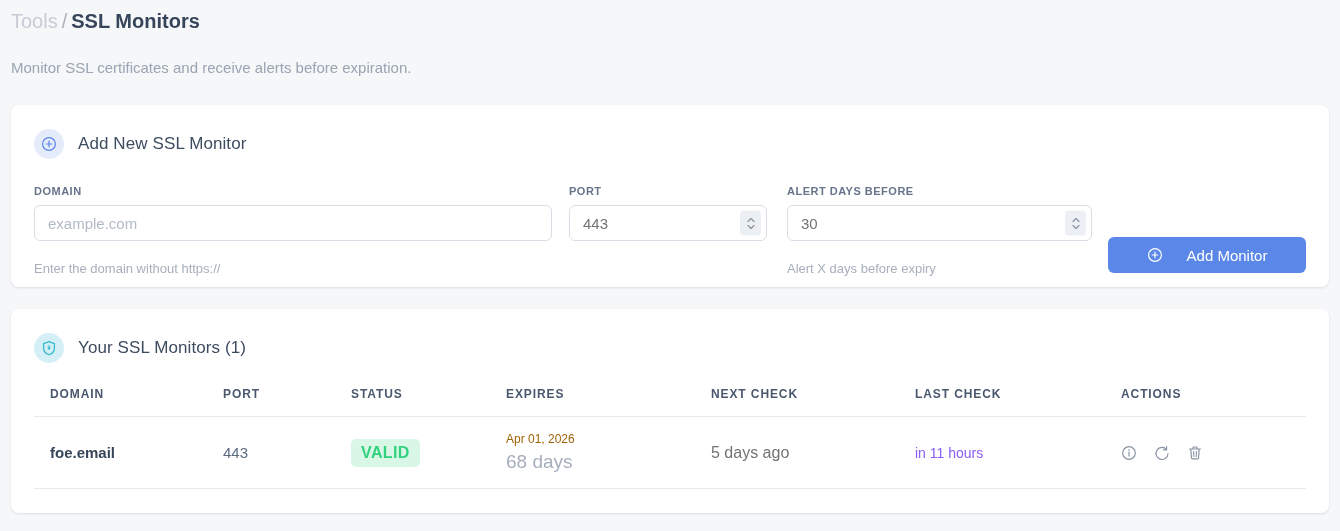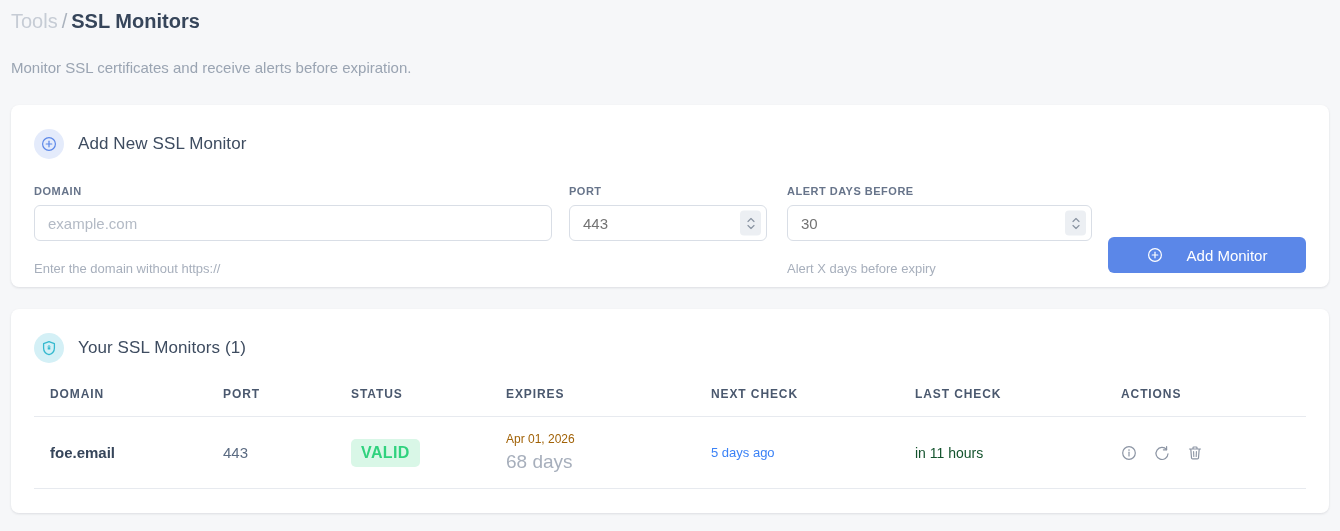--- a/index.html
+++ b/index.html
@@ -84,29 +84,29 @@
   .tbl-header > div, .tbl-row > div { padding-left:16px; }
   .tbl-header {
     padding-bottom:15px; border-bottom:1px solid #e7eaef;
   }
   .th {
     font-size:12px; font-weight:700; color:#4a586e; letter-spacing:0.9px;
   }
   .tbl-row { padding:15px 0; border-bottom:1px solid #e7eaef; }
   .cell-domain { font-size:15px; font-weight:700; color:#36455a; }
   .cell-plain  { font-size:15px; color:#5b6b82; }
-  .cell-sm     { font-size:13px; color:#3b82f6; }
+  .cell-sm     { font-size:16px; color:#737373; }
   .badge-valid {
     display:inline-block; background:#d9f7e7; color:#30d27e;
     font-size:16px; font-weight:700; letter-spacing:0.4px;
     padding:5px 10px; border-radius:5px;
   }
   .expires-date { font-size:12px; color:#a16207; }
   .expires-days { font-size:19px; color:#a7afbc; margin-top:5px; }
-  .next-check { font-size:14px; color:#14532d; }
+  .next-check { font-size:14px; color:#8b5cf6; }
   .actions-cell { display:flex; align-items:center; gap:17px; }
   .action-btn {
     background:none; border:none; padding:0; cursor:pointer;
     display:flex; align-items:center; justify-content:center;
   }
 </style>
 </head>
 <body>
 
 <div class="page">

